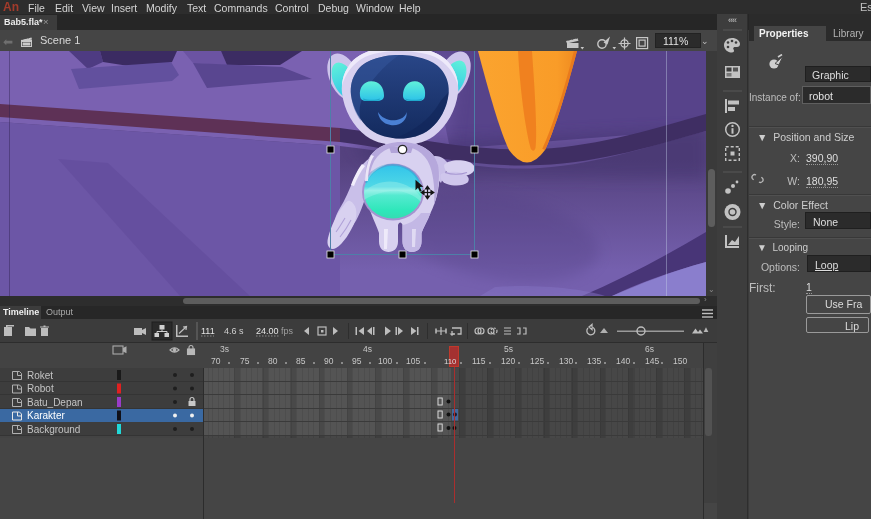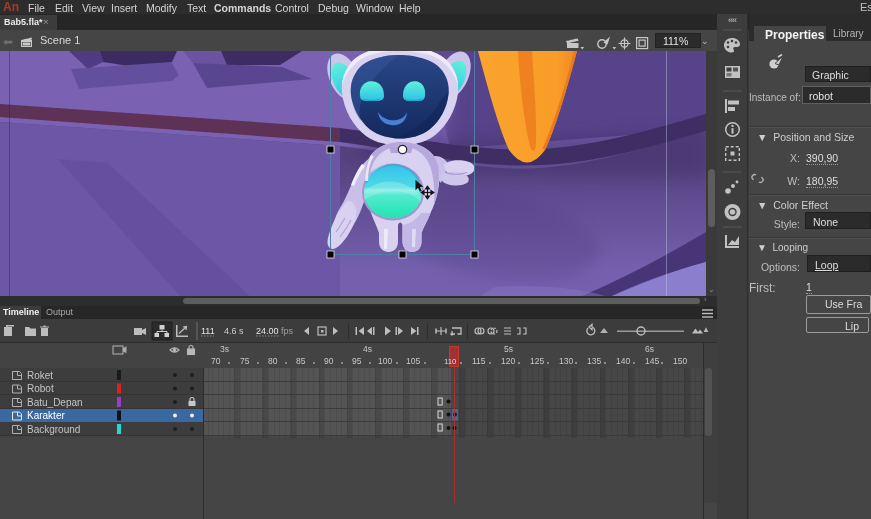--- a/index.html
+++ b/index.html
@@ -17,21 +17,21 @@
 
   <div class="abs" style="left:0;top:0;width:871px;height:14px;background:#2d2d2d;"></div>
   <div class="abs" style="left:3px;top:0px;color:#a23b2b;font-size:12px;font-weight:bold;">An</div>
   <div class="abs" style="top:1.5px;color:#d4d4d4;font-size:10.5px;">
     <span class="abs" style="left:28px;">File</span>
       <span class="abs" style="left:55px;">Edit</span>
       <span class="abs" style="left:82px;">View</span>
       <span class="abs" style="left:111px;">Insert</span>
       <span class="abs" style="left:146px;">Modify</span>
       <span class="abs" style="left:187px;">Text</span>
-      <span class="abs" style="left:214px;font-weight:bold;">Commands</span>
+      <span class="abs" style="left:214px;">Commands</span>
       <span class="abs" style="left:275px;">Control</span>
       <span class="abs" style="left:318px;">Debug</span>
       <span class="abs" style="left:356px;">Window</span>
       <span class="abs" style="left:399px;">Help</span>
   </div>
   <div class="abs" style="left:860px;top:1px;color:#c0c0c0;font-size:11px;">Ess</div>
 
   <div class="abs" style="left:0;top:14px;width:871px;height:16px;background:#262626;"></div>
   <div class="abs" style="left:0;top:15px;width:57px;height:15px;background:#3c3c3c;"></div>
   <div class="abs" style="left:4px;top:17px;color:#ececec;font-size:9px;font-weight:bold;">Bab5.fla*</div>
@@ -529,21 +529,21 @@
         </g>
       </g>
     </svg>
   </div>
 
   <div class="abs" style="left:749px;top:14px;width:122px;height:505px;background:#454545;" id="props">
 
     <div class="abs" style="left:0;top:0;width:122px;height:27px;background:#2b2b2b;"></div>
 
     <div class="abs" style="left:5px;top:12px;width:72px;height:15px;background:#454545;"></div>
-    <div class="abs" style="left:16px;top:14px;color:#f2f2f2;font-size:12px;font-weight:bold;">Properties</div>
+    <div class="abs" style="left:10px;top:14px;color:#f2f2f2;font-size:10px;font-weight:bold;">Properties</div>
     <div class="abs" style="left:84px;top:14px;color:#b4b4b4;font-size:10px;">Library</div>
 
     <svg class="abs" style="left:19px;top:40px;" width="17" height="16" viewBox="0 0 17 16">
       <circle cx="6" cy="10" r="4.6" fill="#cfcfcf"></circle>
       <path d="M7,9.5 L15,2 L11,11 Z" fill="#cfcfcf" stroke="#454545" stroke-width="1"></path>
       <path d="M10,3 l4,-2.5" stroke="#cfcfcf" stroke-width="1.6"></path>
     </svg>
 
     <div class="abs" style="left:56px;top:52px;width:66px;height:16px;background:#2b2b2b;border:1px solid #1f1f1f;"></div>
     <div class="abs" style="left:63px;top:55px;color:#dedede;font-size:10.5px;">Graphic</div>

